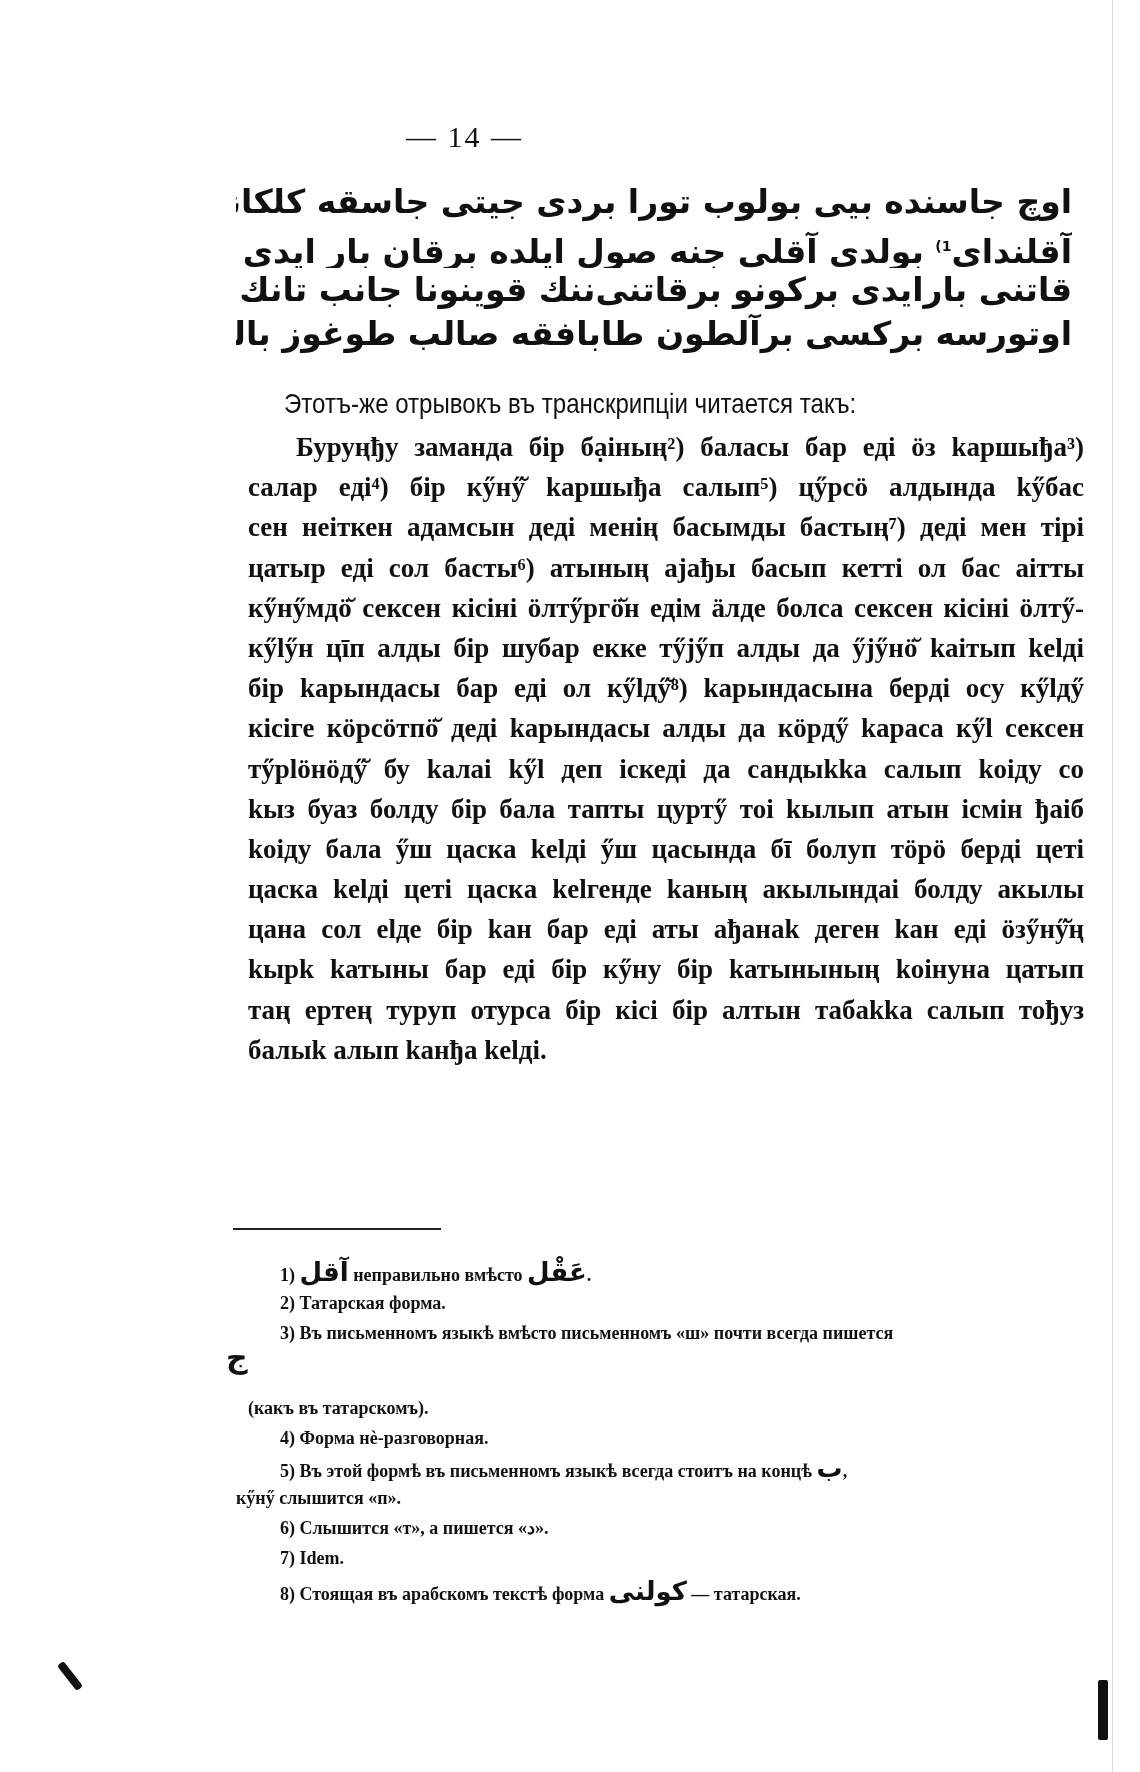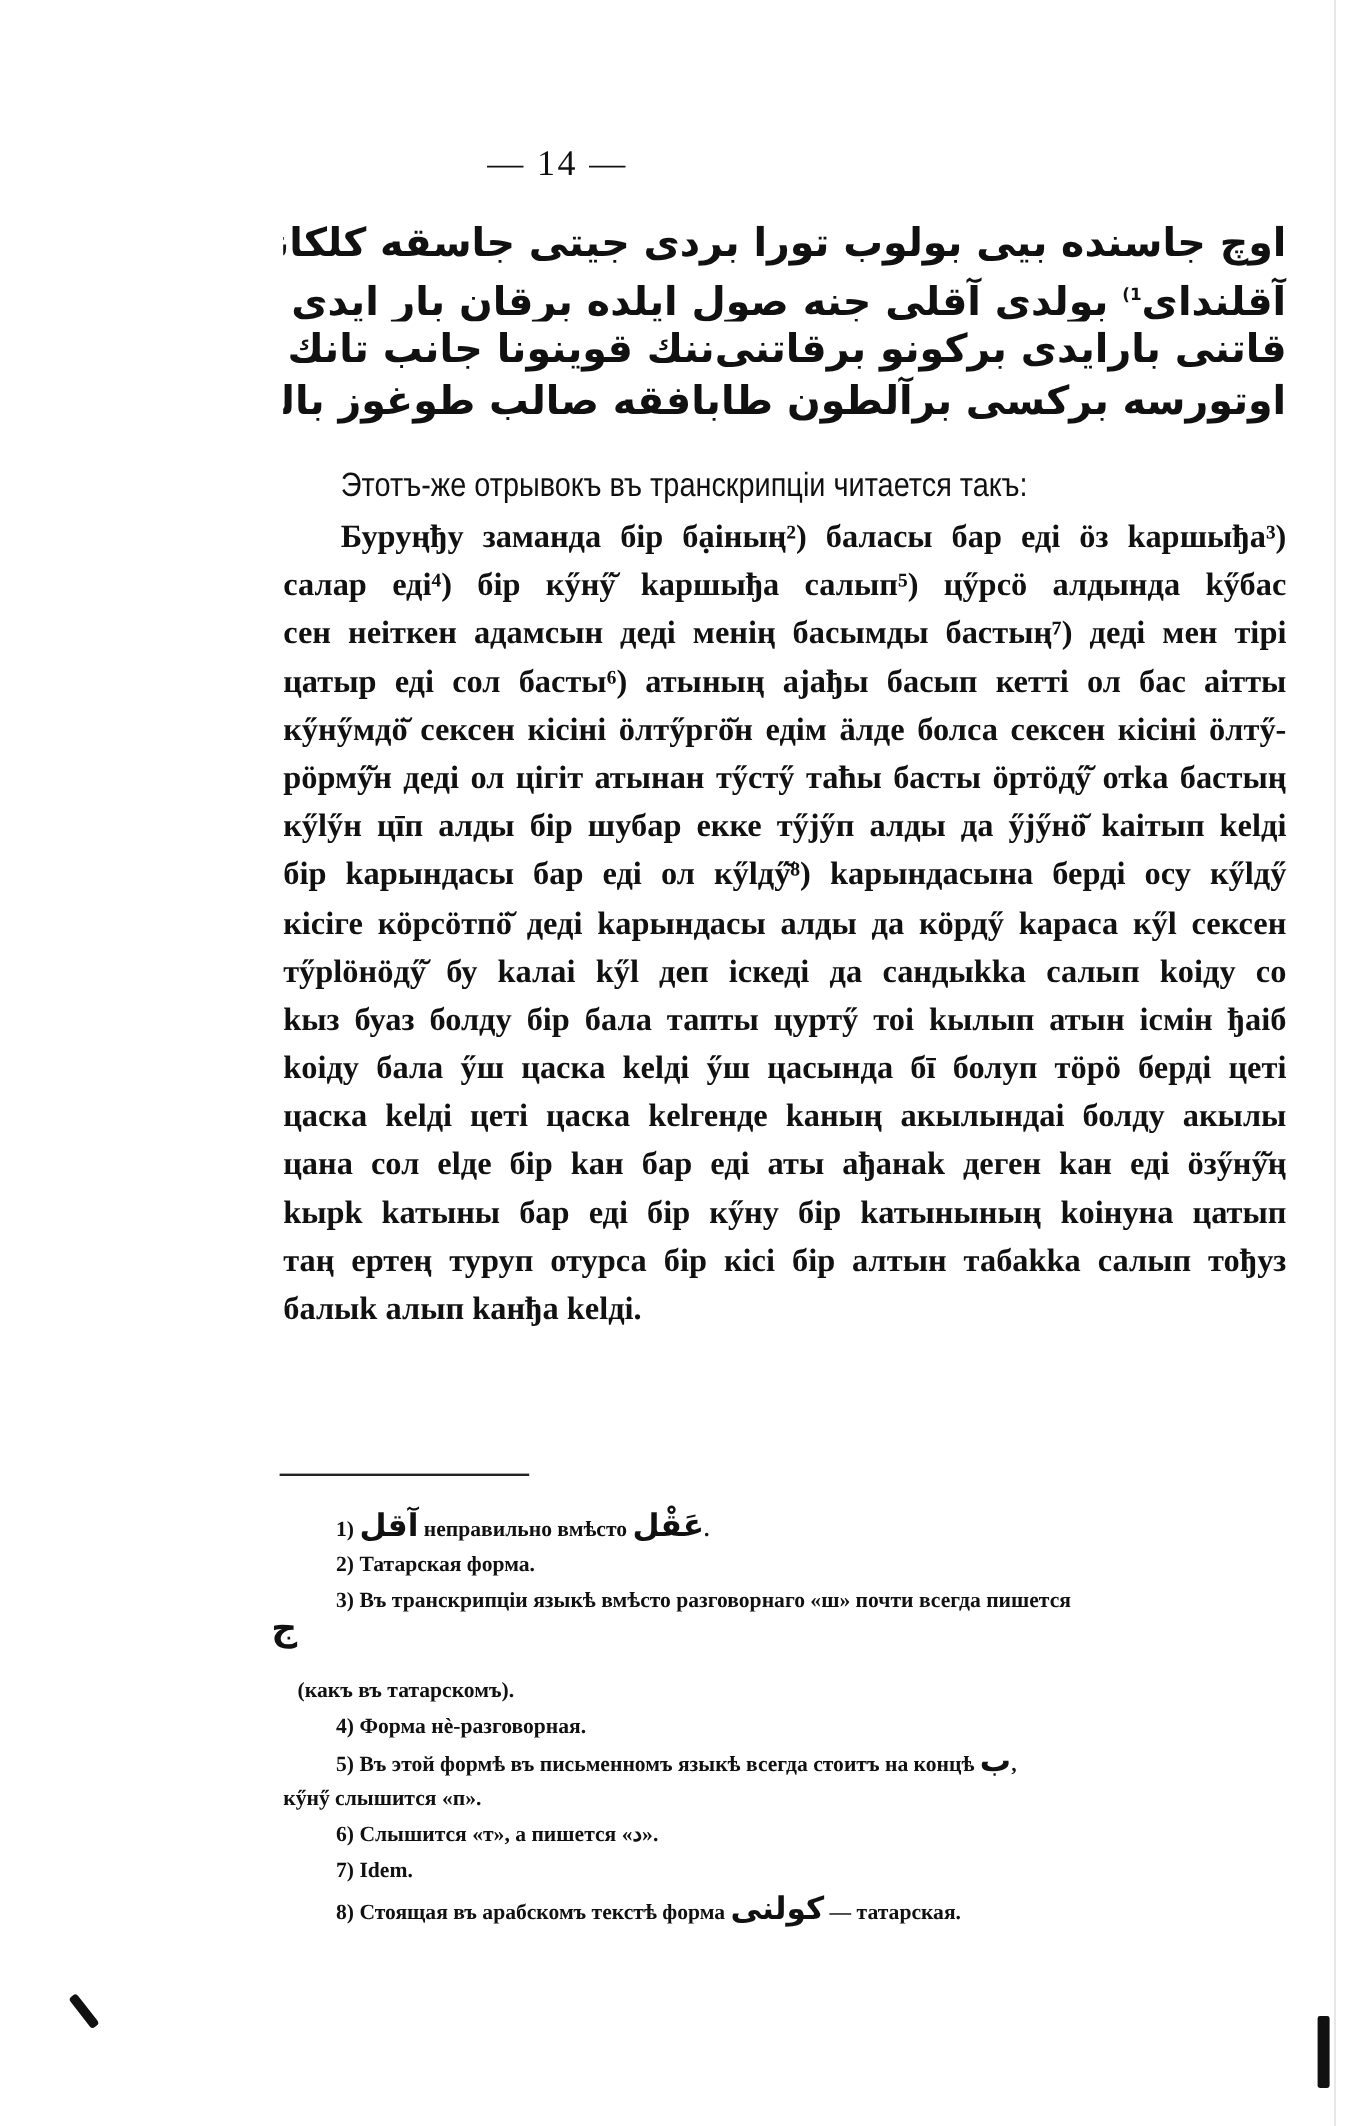--- a/index.html
+++ b/index.html
@@ -16,21 +16,21 @@
     direction:rtl; font-family:"DejaVu Sans",sans-serif; font-weight:bold;
     font-size:33px;
   }
   .arabic-line { height:44px; line-height:44px; text-align:justify; text-align-last:justify; white-space:nowrap; overflow:hidden; }
   .arabic-line sup { font-size:14px; }
   .translit-heading {
     position:absolute; top:388px; left:284px; font-size:28px; font-family:"Liberation Sans Narrow","Liberation Sans",sans-serif;
     font-stretch:condensed; transform:scaleX(0.86); transform-origin:left;
   }
   .body-block {
-    position:absolute; top:427px; left:236px; width:836px;
+    position:absolute; top:427px; left:248px; width:836px;
   }
   .body-line {
     height:40.2px; line-height:40px; font-size:27px; white-space:nowrap;
     text-align:justify; text-align-last:justify;
     font-family:"Liberation Serif",serif; font-weight:bold;
   }
   .body-line.first { padding-left:48px; }
   .body-line.last { text-align-last:left; }
   .footnote-rule {
     position:absolute; top:1228px; left:233px; width:208px; height:2px; background:#222;
@@ -73,21 +73,20 @@
 </div>
 
 <div class="translit-heading">Этотъ-же отрывокъ въ транскрипціи читается такъ:</div>
 
 <div class="body-block">
   <div class="body-line first">Буруңђу заманда бір бạіның²) баласы бар еді öз kаршыђа³)</div>
   <div class="body-line">салар еді⁴) бір кӳнӳ̆ kаршыђа салып⁵) цӳрсö алдында kӳбас</div>
   <div class="body-line">сен неіткен адамсын деді менің басымды бастың⁷) деді мен тірі</div>
   <div class="body-line">цатыр еді сол басты⁶) атының ajађы басып кетті ол бас аітты</div>
   <div class="body-line">кӳнӳмдӧ̆ сексен кісіні öлтӳргӧ̆н едім äлде болса сексен кісіні öлтӳ-</div>
-  <div class="body-line">рöрмӳ̆н деді ол цігіт атынан тӳстӳ таћы басты öртöдӳ̆ отkа бастың</div>
   <div class="body-line">кӳlӳн цīп алды бір шубар екке тӳjӳп алды да ӳjӳнӧ̆ kаітып kelді</div>
   <div class="body-line">біp kарындасы бар еді ол кӳlдӳ̆⁸) kарындасына берді осу кӳlдӳ</div>
   <div class="body-line">кісіге кöрсöтпӧ̆ деді kарындасы алды да кöрдӳ kараса кӳl сексен</div>
   <div class="body-line">тӳрlöнöдӳ̆ бу kалаі kӳl деп іскеді да сандыkkа салып kоіду со</div>
   <div class="body-line">kыз буаз болду бір бала тапты цуртӳ тоі kылып атын ісмін ђаіб</div>
   <div class="body-line">kоіду бала ӳш цаскa kelді ӳш цасында бī болуп тöрö берді цеті</div>
   <div class="body-line">цаскa kelді цеті цаскa kelгенде kаның акылындаі болду акылы</div>
   <div class="body-line">цана сол elде бір kан бар еді аты ађанаk деген kан еді öзӳнӳ̆ң</div>
   <div class="body-line">kырk kатыны бар еді бір кӳну бір kатынының kоінуна цатып</div>
   <div class="body-line">таң ертең туруп отурса бір кісі бір алтын табаkkа салып тођуз</div>
@@ -95,21 +94,21 @@
 </div>
 
 <div class="footnote-rule"></div>
 
 <div class="footnotes">
   <div class="fn indent big">
     <span>1)</span>
     <span class="ar">آقل</span><span> неправильно вмѣсто </span><span class="ar">عَقْل</span><span>.</span>
   </div>
   <div class="fn indent"><span>2)</span><span> Татарская форма.</span></div>
-  <div class="fn indent"><span>3)</span><span> Въ транскрипціи языкѣ вмѣсто разговорнаго «ш» почти всегда пишется</span></div>
+  <div class="fn indent"><span>3)</span><span> Въ письменномъ языкѣ вмѣсто письменномъ «ш» почти всегда пишется</span></div>
   <div class="fn cont" style="padding-left:12px;margin-top:45px;"><span>(какъ въ татарскомъ).</span></div>
   <div class="fn indent"><span>4)</span><span> Форма нѐ-разговорная.</span></div>
   <div class="fn indent"><span>5)</span><span> Въ этой формѣ въ письменномъ языкѣ всегда стоитъ на концѣ </span><span class="ar">ب</span><span>,</span></div>
   <div class="fn cont"><span>кӳнӳ слышится «п».</span></div>
   <div class="fn indent"><span>6)</span><span> Слышится «т», а пишется «د».</span></div>
   <div class="fn indent"><span>7)</span><span> Idem.</span></div>
   <div class="fn indent big"><span>8)</span><span> Стоящая въ арабскомъ текстѣ форма </span><span class="ar">كولنى</span><span> — татарская.</span></div>
 </div>
 
 <div class="margin-glyph">ج</div>

